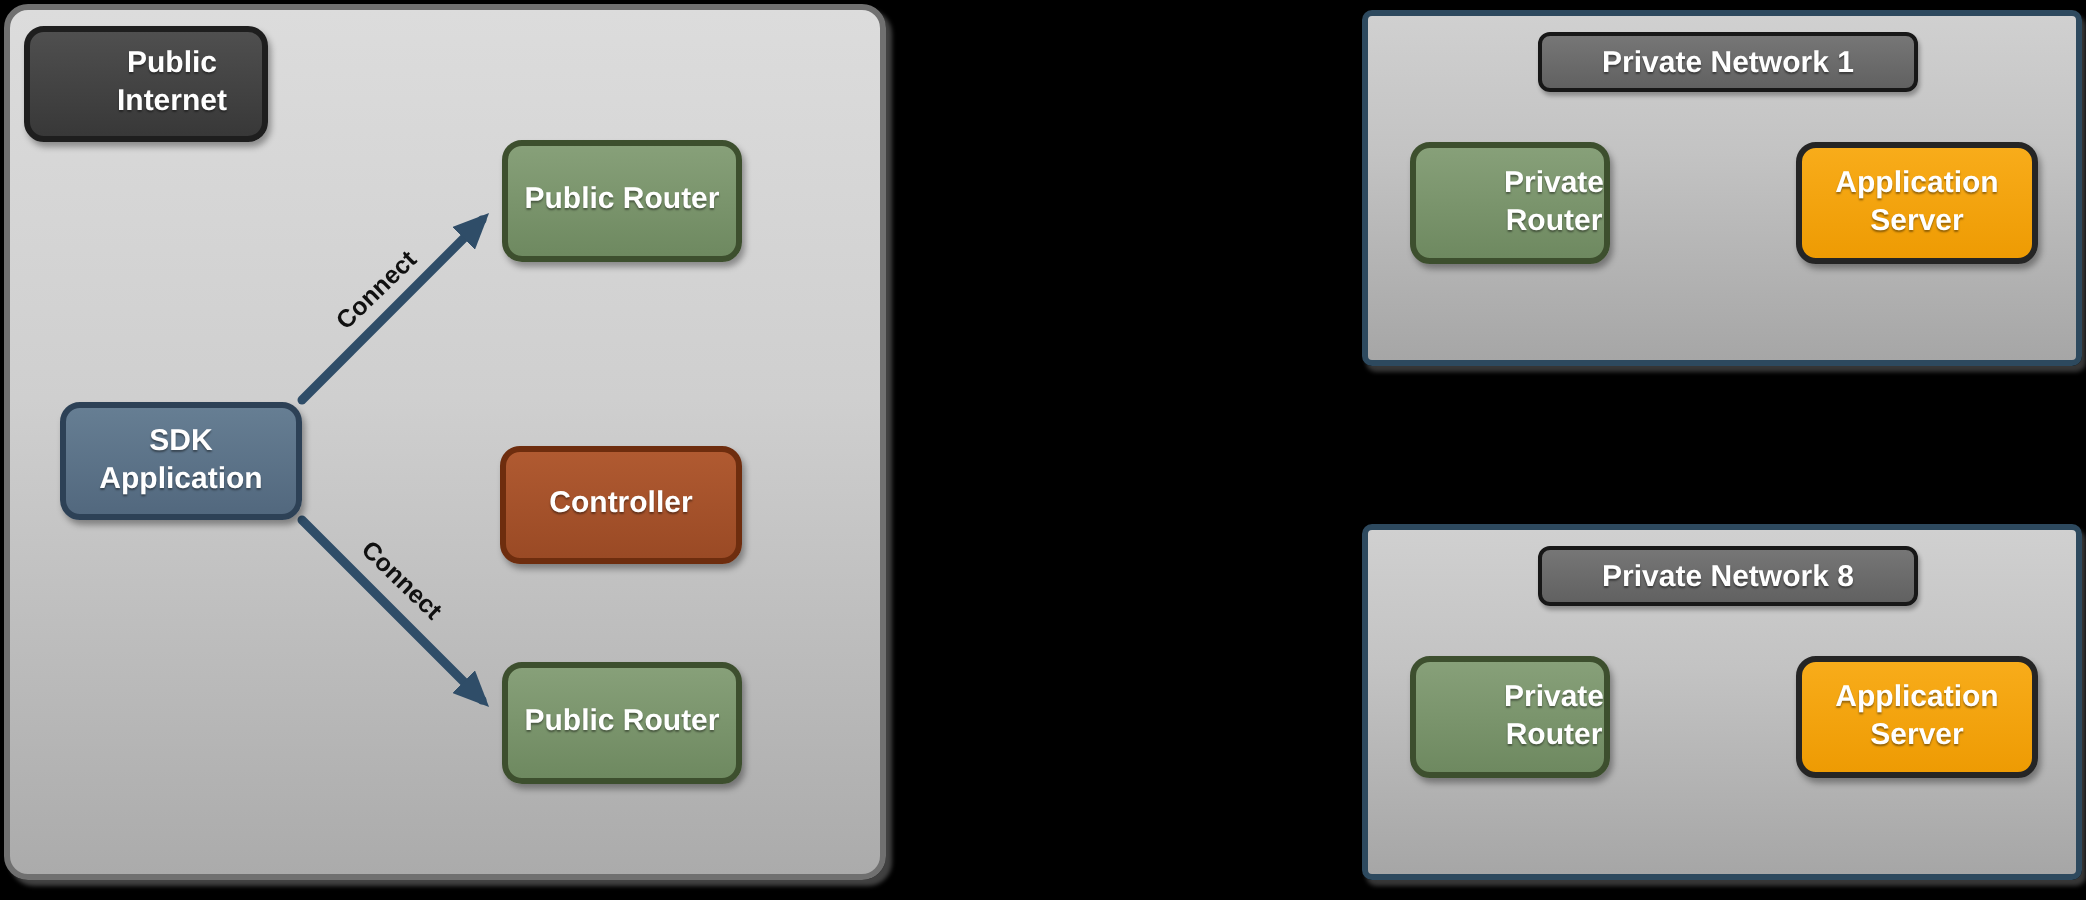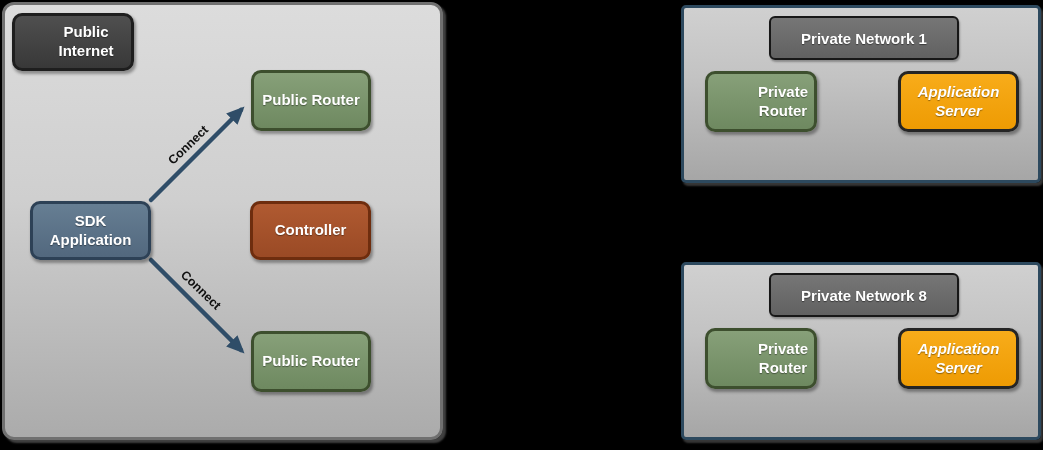--- a/index.html
+++ b/index.html
@@ -32,21 +32,21 @@
     border-radius: 5px;
     background: linear-gradient(180deg, #d0d0d0 0%, #c3c3c3 40%, #a6a6a6 100%);
     box-shadow: 2px 3px 2px rgba(60,60,60,0.9);
   }
   .pn1 { left: 681px; top: 5px; }
   .pn2 { left: 681px; top: 262px; }
 
   .net-title {
     position: absolute;
     left: 85px; top: 8px;
-    width: 190px; height: 44px;
+    width: 190px; height: 30px;
     background: linear-gradient(180deg, #767676, #616161);
     border: 2px solid #171717;
     border-radius: 6px;
     display: flex; align-items: center; justify-content: center;
     color: #fff; font-weight: bold; font-size: 15px;
     text-shadow: 0 1px 1px rgba(0,0,0,0.45);
     box-shadow: 1px 2px 2px rgba(0,0,0,0.3);
   }
 
   
@@ -56,33 +56,33 @@
     text-align: center;
     color: #fff; font-weight: bold; font-size: 15px; line-height: 1.25;
     border-radius: 10px;
     padding: 2px 4px;
     text-shadow: 0 1px 1px rgba(0,0,0,0.4);
     box-shadow: 1.5px 2.5px 3px rgba(0,0,0,0.35);
   }
   .node-dark  { background: linear-gradient(180deg, #4f4f4f, #383838); border: 3px solid #1e1e1e; padding-left: 30px; }
   .node-green { background: linear-gradient(180deg, #87a079, #6e8960); border: 3px solid #3d4f2e; align-items: center; }
   .node-slate { background: linear-gradient(180deg, #667e93, #52687e); border: 3px solid #2d4156; }
-  .node-rust  { background: linear-gradient(180deg, #b05a31, #9a4a25); border: 3px solid #6e2d0e; }
+  .node-rust  { background: linear-gradient(180deg, #b05a31, #9a4a25); border: 3px solid #6e2d0e; margin-top: 22px; }
   .node-orange{ background: linear-gradient(180deg, #f8ac1a, #ee9b03); border: 3px solid #252525; }
 
   
   .n-public-internet    { left: 12px;  top: 13px;  width: 122px; height: 58px; }
   .n-public-router-top  { left: 251px; top: 70px;  width: 120px; height: 61px; }
   .n-sdk-application    { left: 30px;  top: 201px; width: 121px; height: 59px; }
   .n-controller         { left: 250px; top: 201px; width: 121px; height: 59px; }
   .n-public-router-bot  { left: 251px; top: 331px; width: 120px; height: 61px; }
 
   
-  .n-private-router     { left: 21px;  top: 63px;  width: 112px; height: 61px; padding-left: 48px; }
-  .n-app-server         { left: 214px; top: 63px;  width: 121px; height: 61px; font-style: italic; }
+  .n-private-router     { left: 21px;  top: 63px;  width: 100px; height: 61px; padding-left: 48px; }
+  .n-app-server         { left: 214px; top: 63px;  width: 121px; height: 61px; }
 
   .arrow-layer {
     position: absolute; left: 0; top: 0;
     width: 1043px; height: 450px;
     pointer-events: none;
   }
   .connect-label {
     font-family: "Liberation Sans", sans-serif;
     font-size: 12.5px;
     font-weight: bold;

